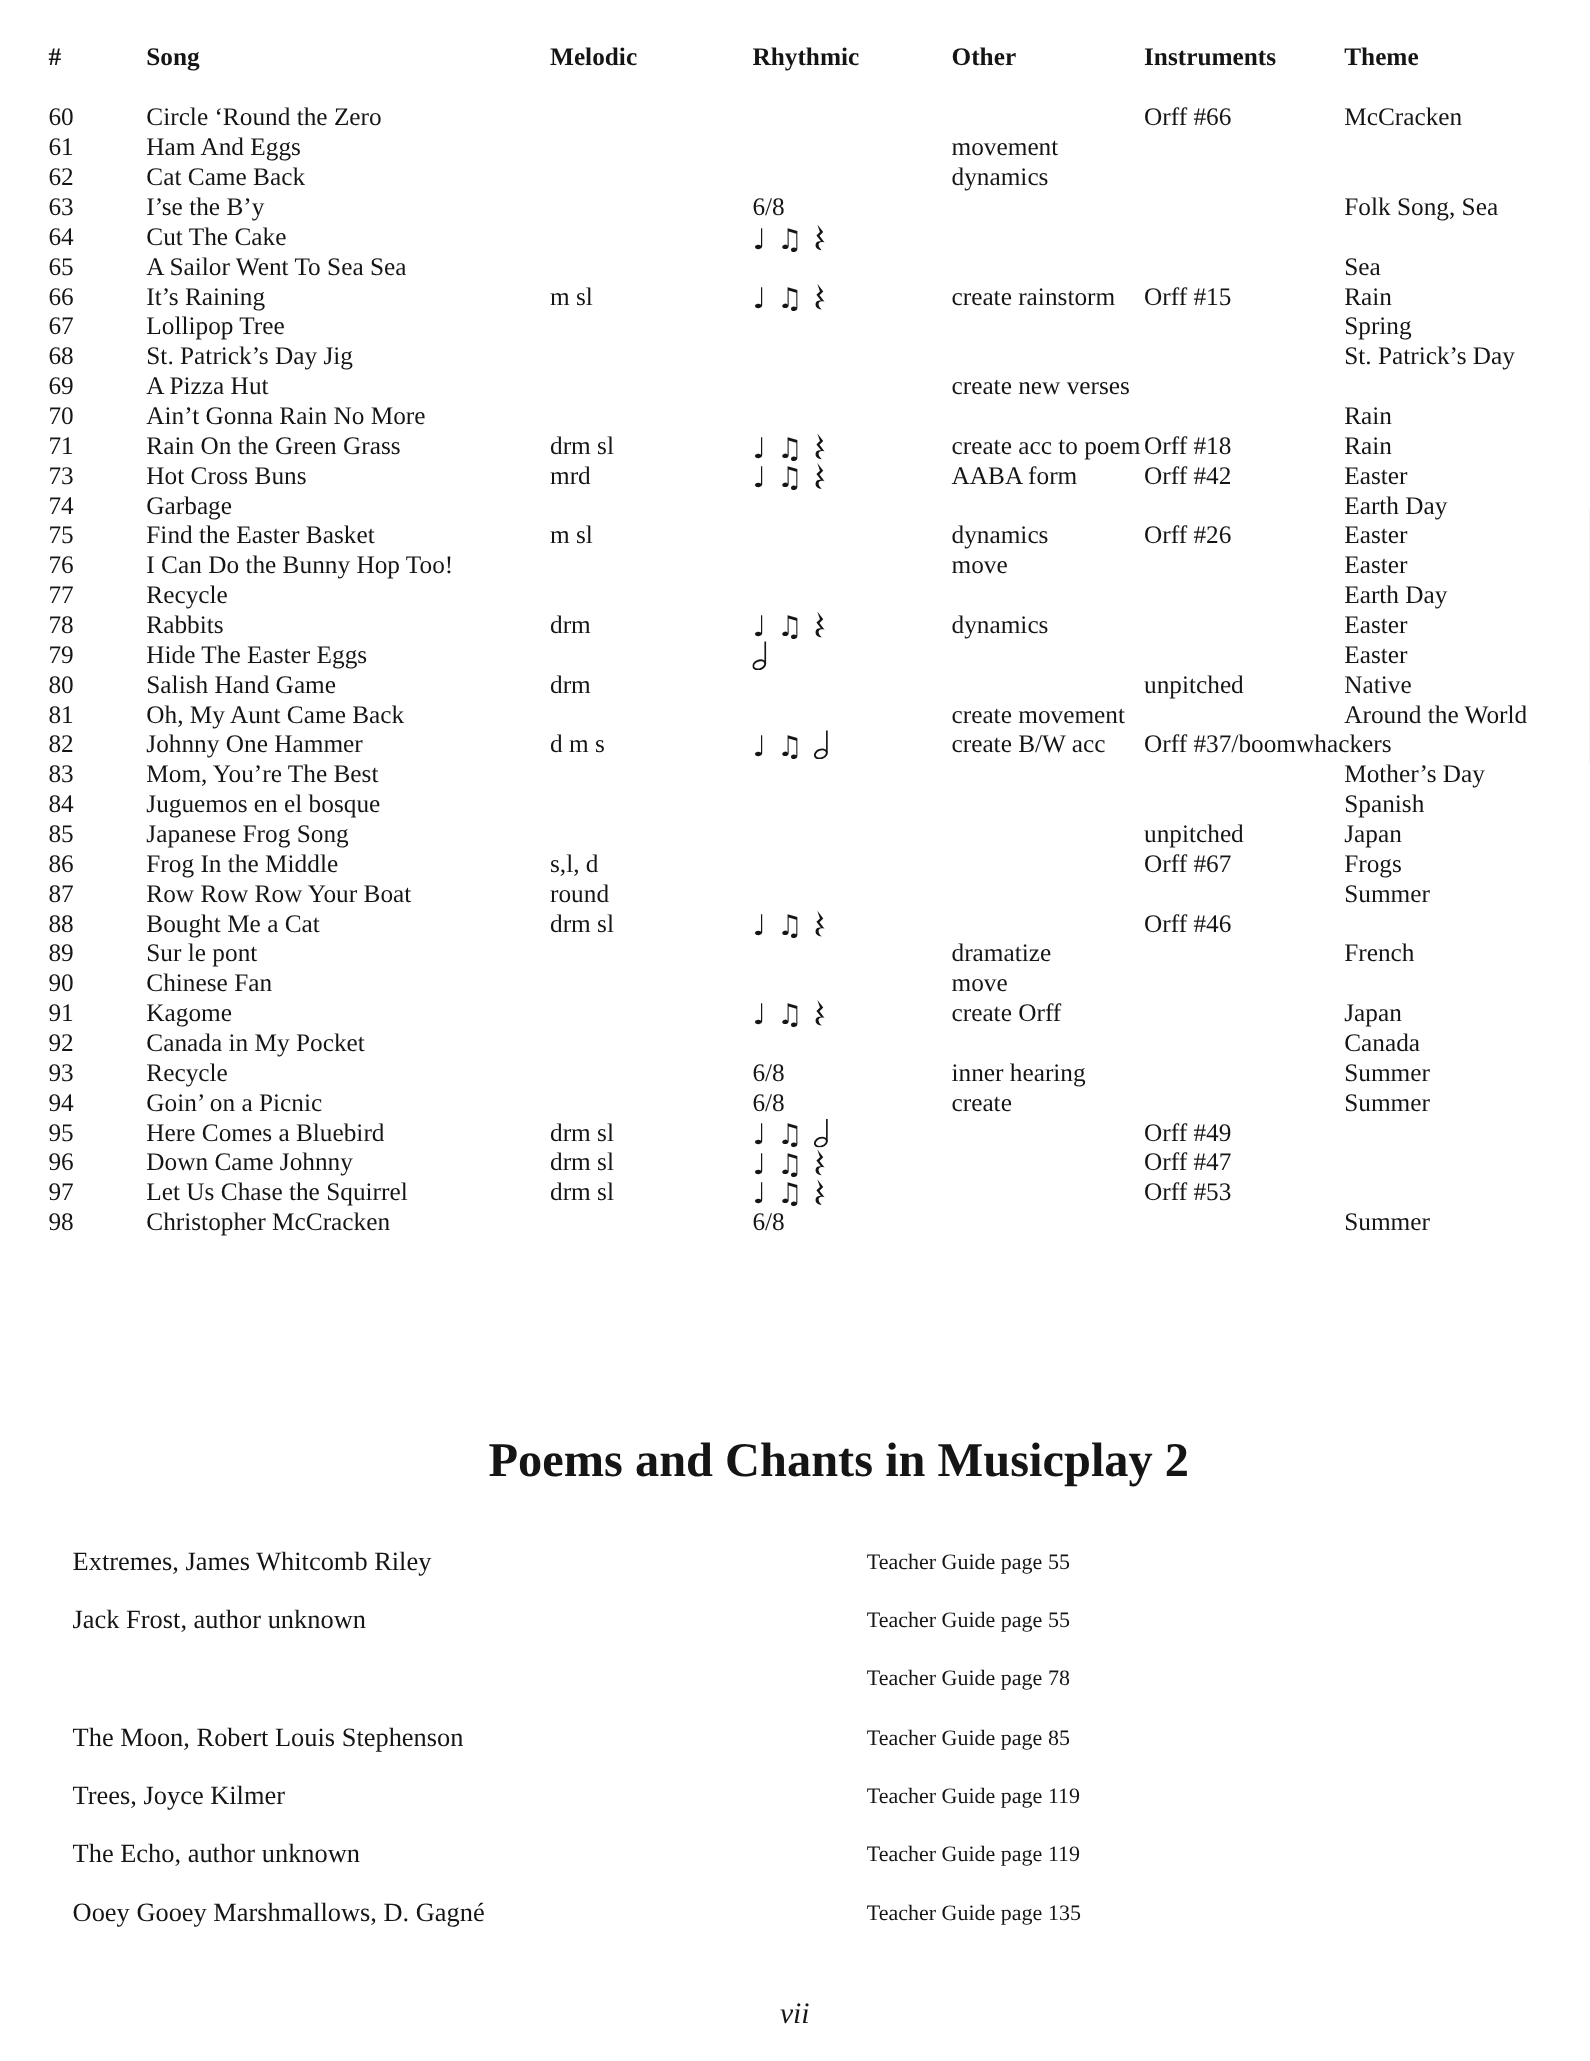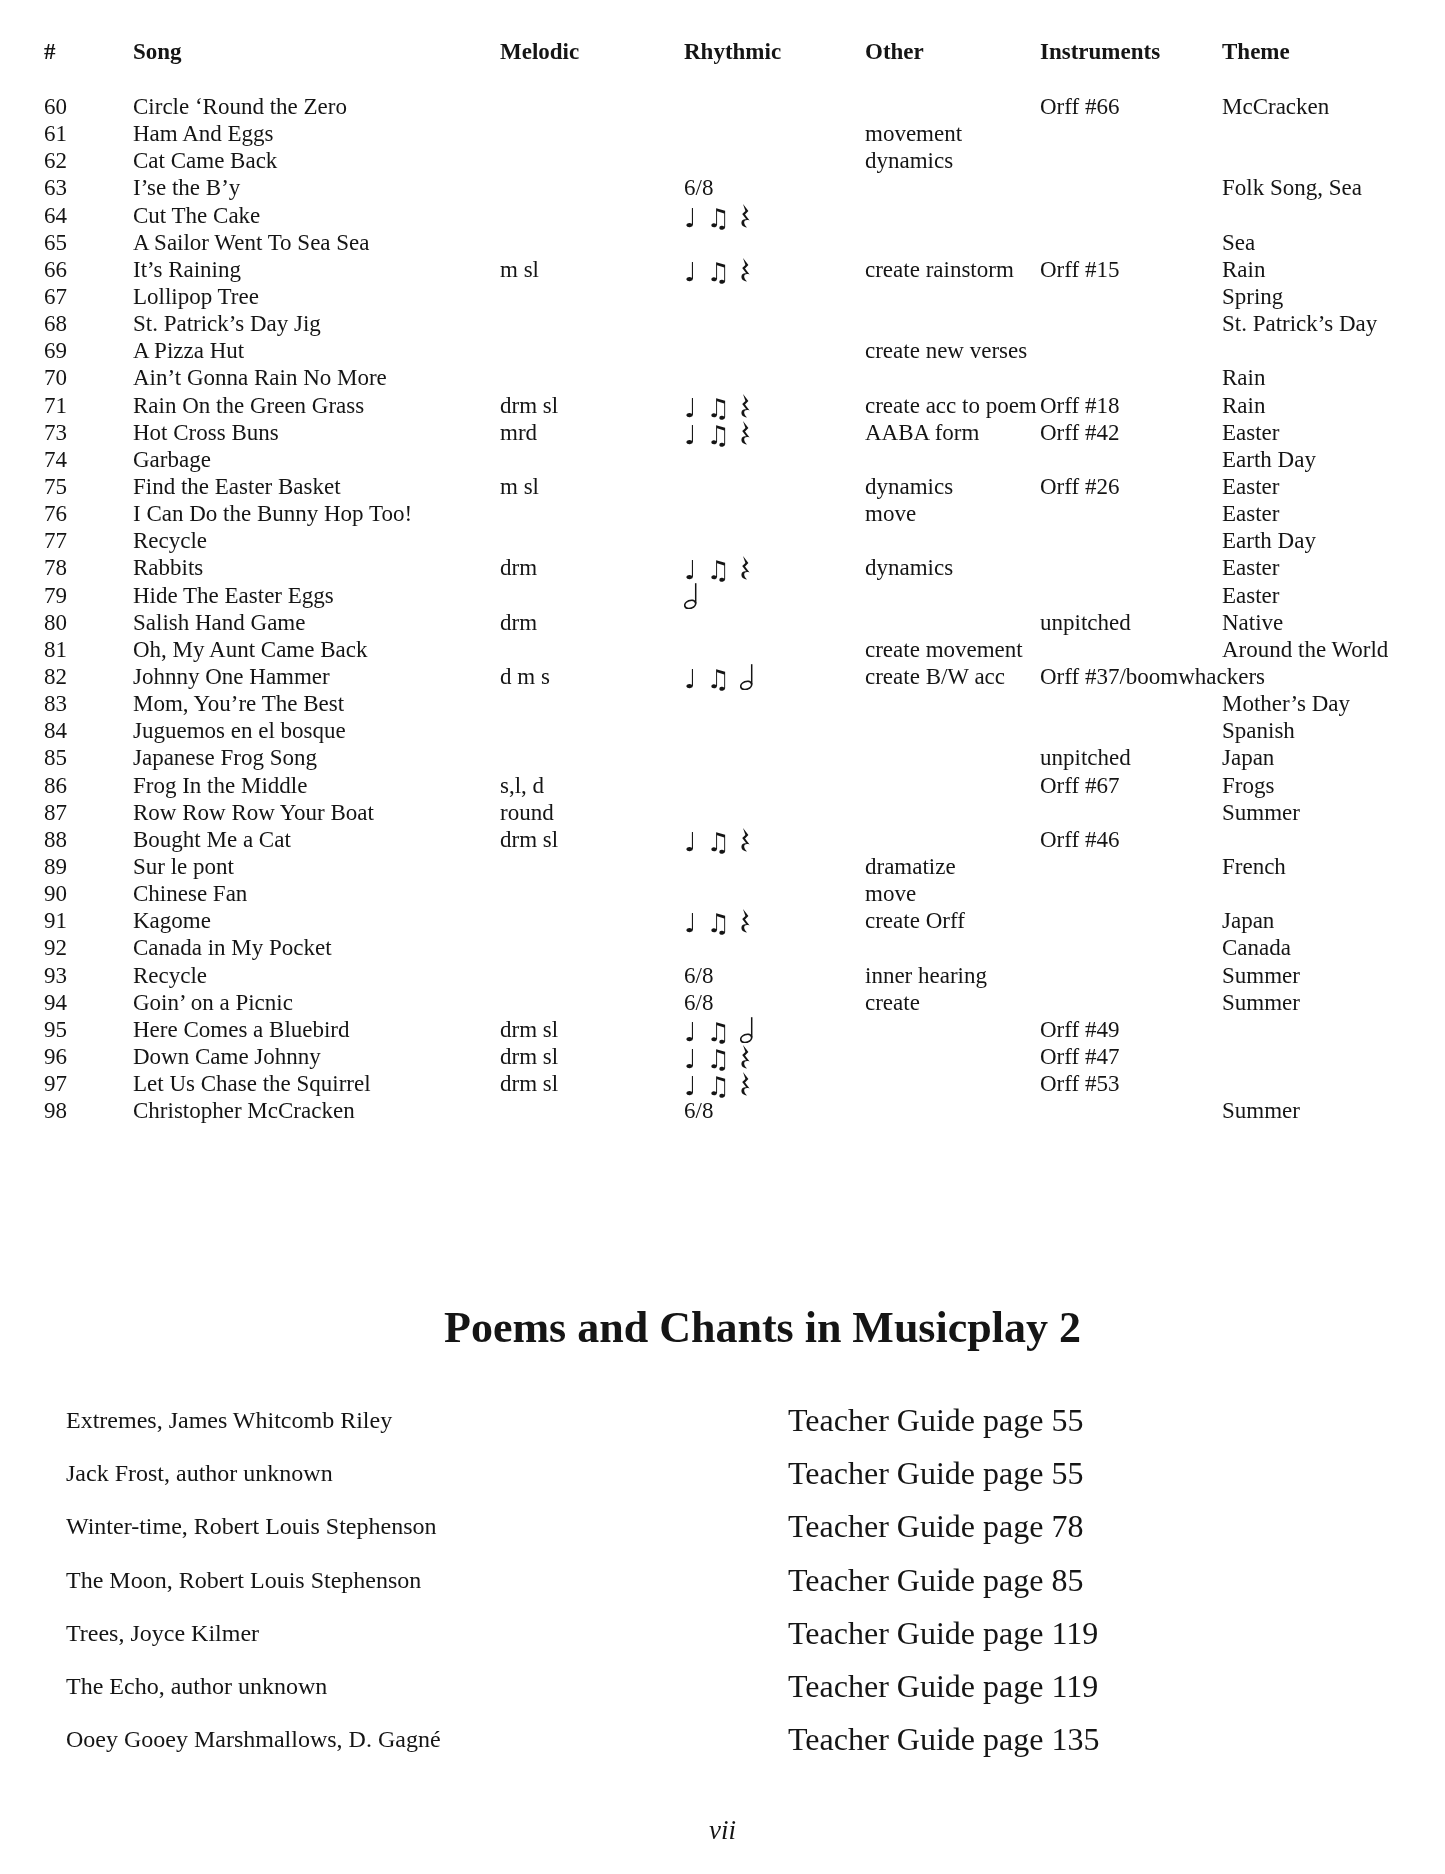--- a/index.html
+++ b/index.html
@@ -44,21 +44,21 @@
   .poems-title{
     position:absolute;top:1302px;left:0;width:100%;
     text-align:center;
     font-size:44px;font-weight:bold;
     letter-spacing:0px;
     margin-left:40px;
   }
   .poems-list{position:absolute;top:1400px;left:0;width:100%;}
   .poem{position:relative;height:53.2px;}
   .poem-name{position:absolute;left:66px;top:0;font-size:24px;line-height:40px;white-space:nowrap;}
-  .poem-ref {position:absolute;left:788px;top:0;font-size:32px;line-height:40px;white-space:nowrap;}
+  .poem-ref {position:absolute;left:788px;top:0;font-size:20px;line-height:40px;white-space:nowrap;}
   
   .folio{
     position:absolute;top:1815px;left:0;width:100%;
     text-align:center;
     font-style:italic;font-size:27px;
   }
 </style>
 </head>
 <body>
 
@@ -519,21 +519,20 @@
   <div class="poems-list">
       <div class="poem">
         <span class="poem-name">Extremes, James Whitcomb Riley</span>
         <span class="poem-ref">Teacher Guide page 55</span>
       </div>
       <div class="poem">
         <span class="poem-name">Jack Frost, author unknown</span>
         <span class="poem-ref">Teacher Guide page 55</span>
       </div>
       <div class="poem">
-        <span class="poem-name">Winter-time, Robert Louis Stephenson</span>
         <span class="poem-ref">Teacher Guide page 78</span>
       </div>
       <div class="poem">
         <span class="poem-name">The Moon, Robert Louis Stephenson</span>
         <span class="poem-ref">Teacher Guide page 85</span>
       </div>
       <div class="poem">
         <span class="poem-name">Trees, Joyce Kilmer</span>
         <span class="poem-ref">Teacher Guide page 119</span>
       </div>

